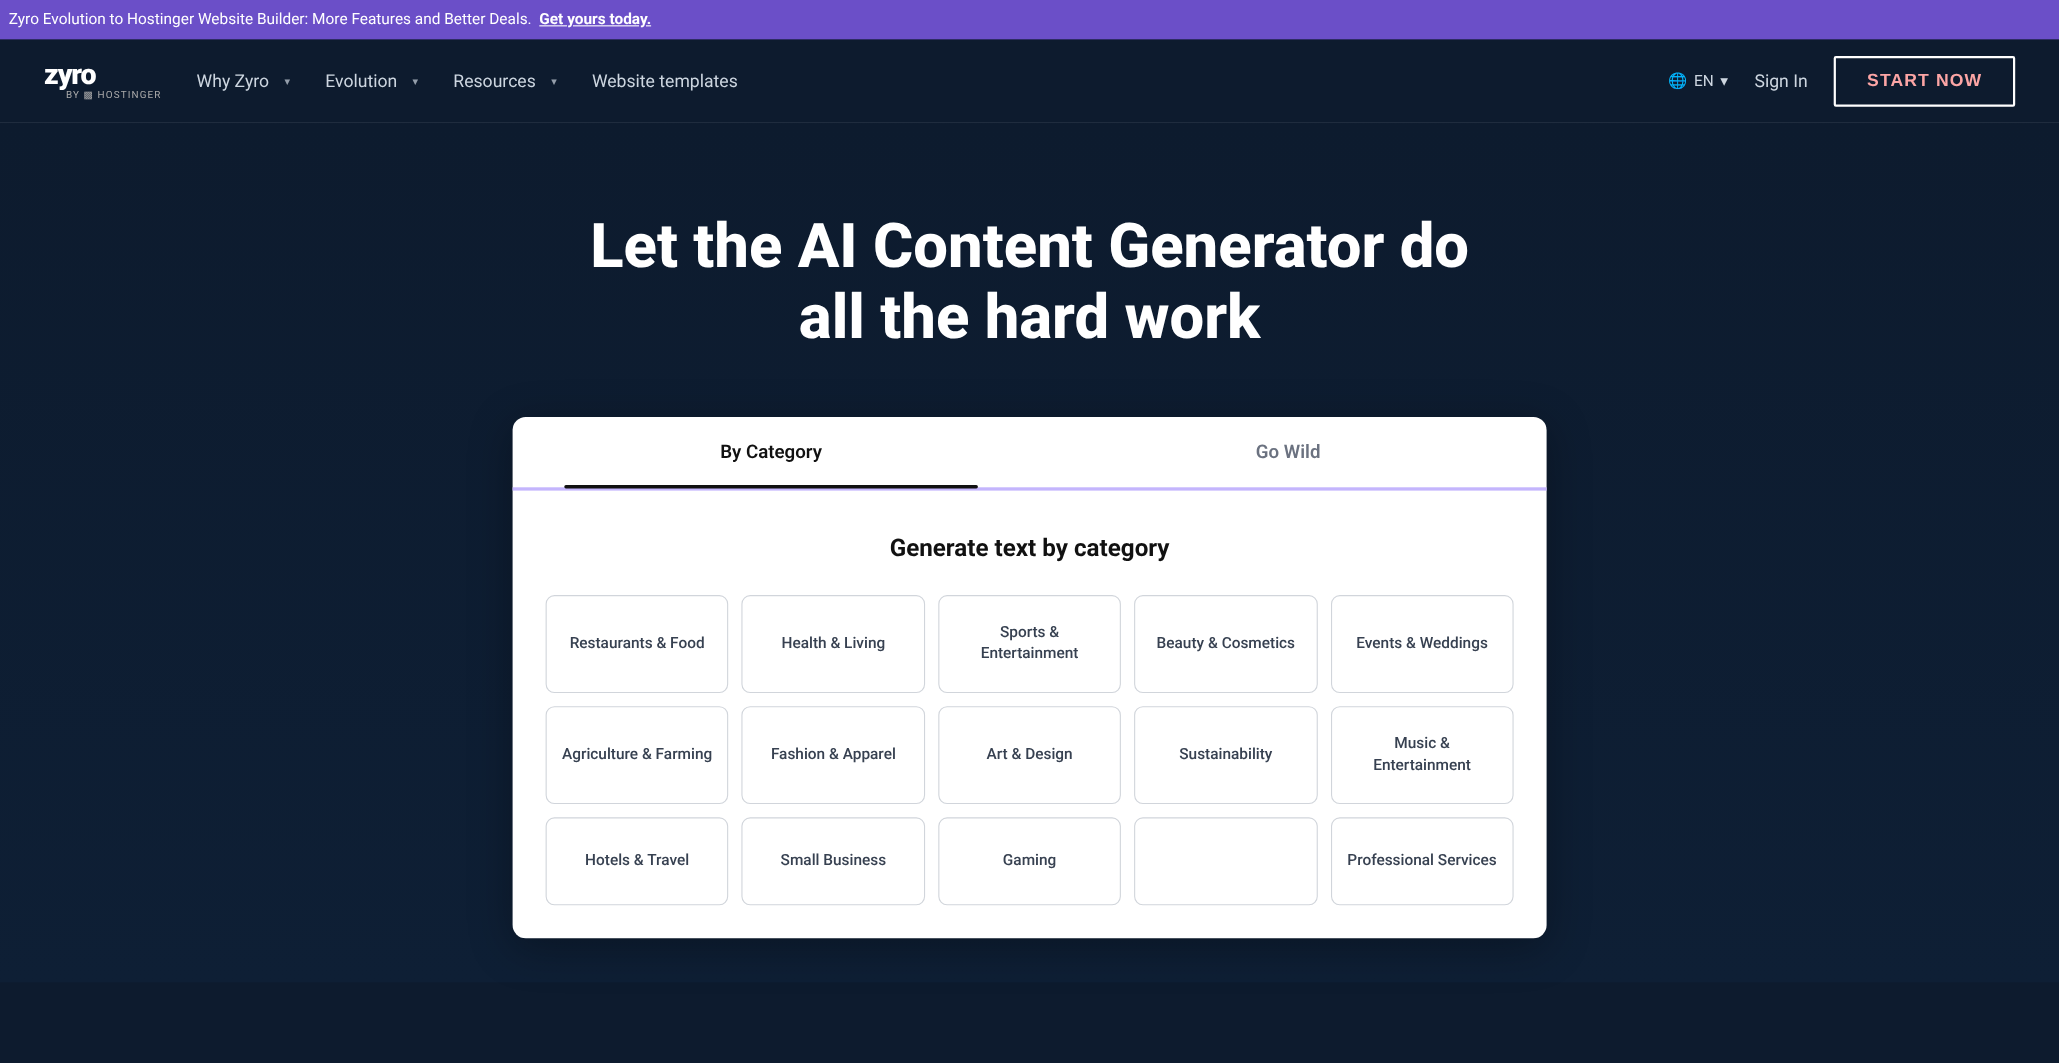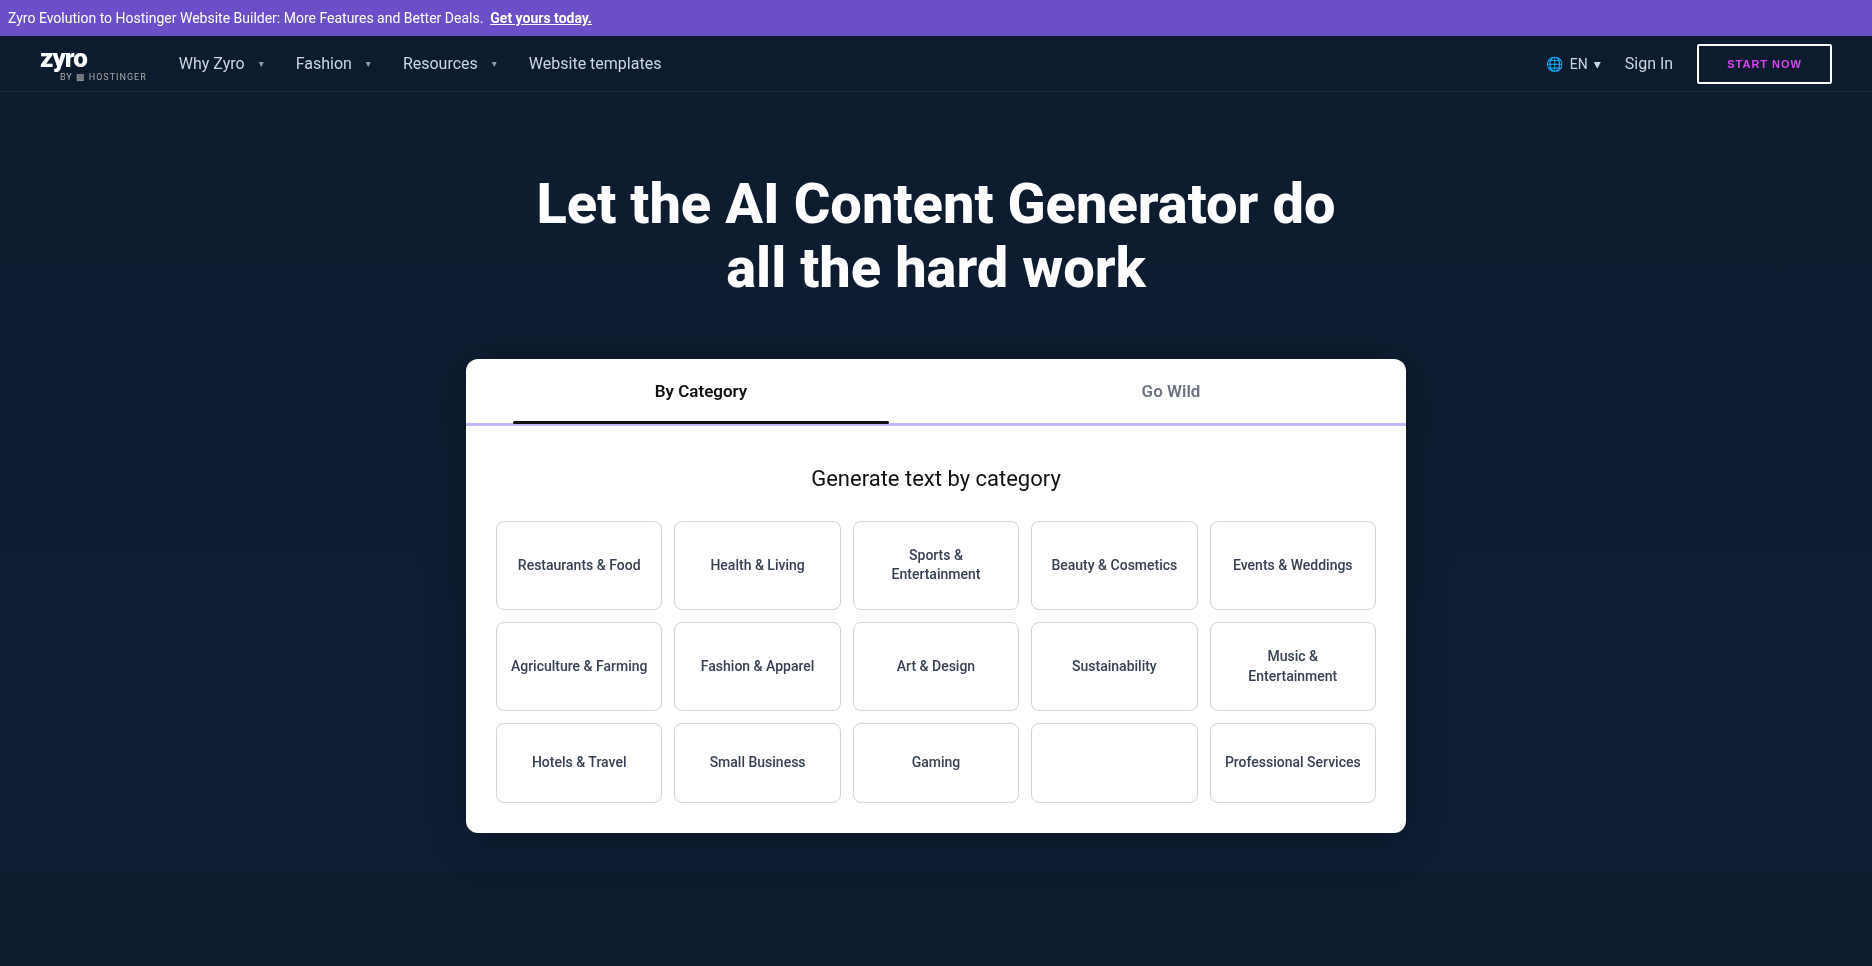--- a/index.html
+++ b/index.html
@@ -24,21 +24,21 @@
       text-decoration: underline;
     }
 
     
     .navbar {
       background: #0d1b2e;
       display: flex;
       align-items: center;
       justify-content: space-between;
       padding: 0 40px;
-      height: 56px;
+      height: 76px;
       border-bottom: 1px solid rgba(255,255,255,0.08);
     }
     .navbar-left {
       display: flex;
       align-items: center;
       gap: 32px;
     }
     .logo {
       display: flex;
       flex-direction: column;
@@ -93,22 +93,22 @@
     }
     .sign-in {
       color: #cdd6e0;
       font-size: 16px;
       cursor: pointer;
       text-decoration: none;
     }
     .start-now-btn {
       background: transparent;
       border: 2px solid #fff;
-      color: #d946ef;
-      font-size: 11px;
+      color: #fca5a5;
+      font-size: 16px;
       font-weight: 700;
       padding: 12px 28px;
       cursor: pointer;
       letter-spacing: 1px;
       text-transform: uppercase;
       border-radius: 2px;
     }
 
     
     .hero {
@@ -162,21 +162,21 @@
       width: 80%;
       height: 3px;
       background: #111;
       border-radius: 2px;
     }
 
     
     .generate-heading {
       text-align: center;
       font-size: 22px;
-      font-weight: 400;
+      font-weight: 700;
       color: #111;
       margin-bottom: 30px;
       padding: 0 28px;
     }
 
     
     .category-grid {
       display: grid;
       grid-template-columns: repeat(5, 1fr);
       gap: 12px;
@@ -214,21 +214,21 @@
     <div class="logo">
       <span class="logo-zyro">zyro</span>
       <span class="logo-by-hostinger">by ▩ hostinger</span>
     </div>
 
     <div class="nav-item">
       <span>Why Zyro</span>
       <span class="chevron">▾</span>
     </div>
     <div class="nav-item">
-      <span>Fashion</span>
+      <span>Evolution</span>
       <span class="chevron">▾</span>
     </div>
     <div class="nav-item">
       <span>Resources</span>
       <span class="chevron">▾</span>
     </div>
     <a class="nav-link" href="#">
       <span>Website templates</span>
     </a>
   </div>

